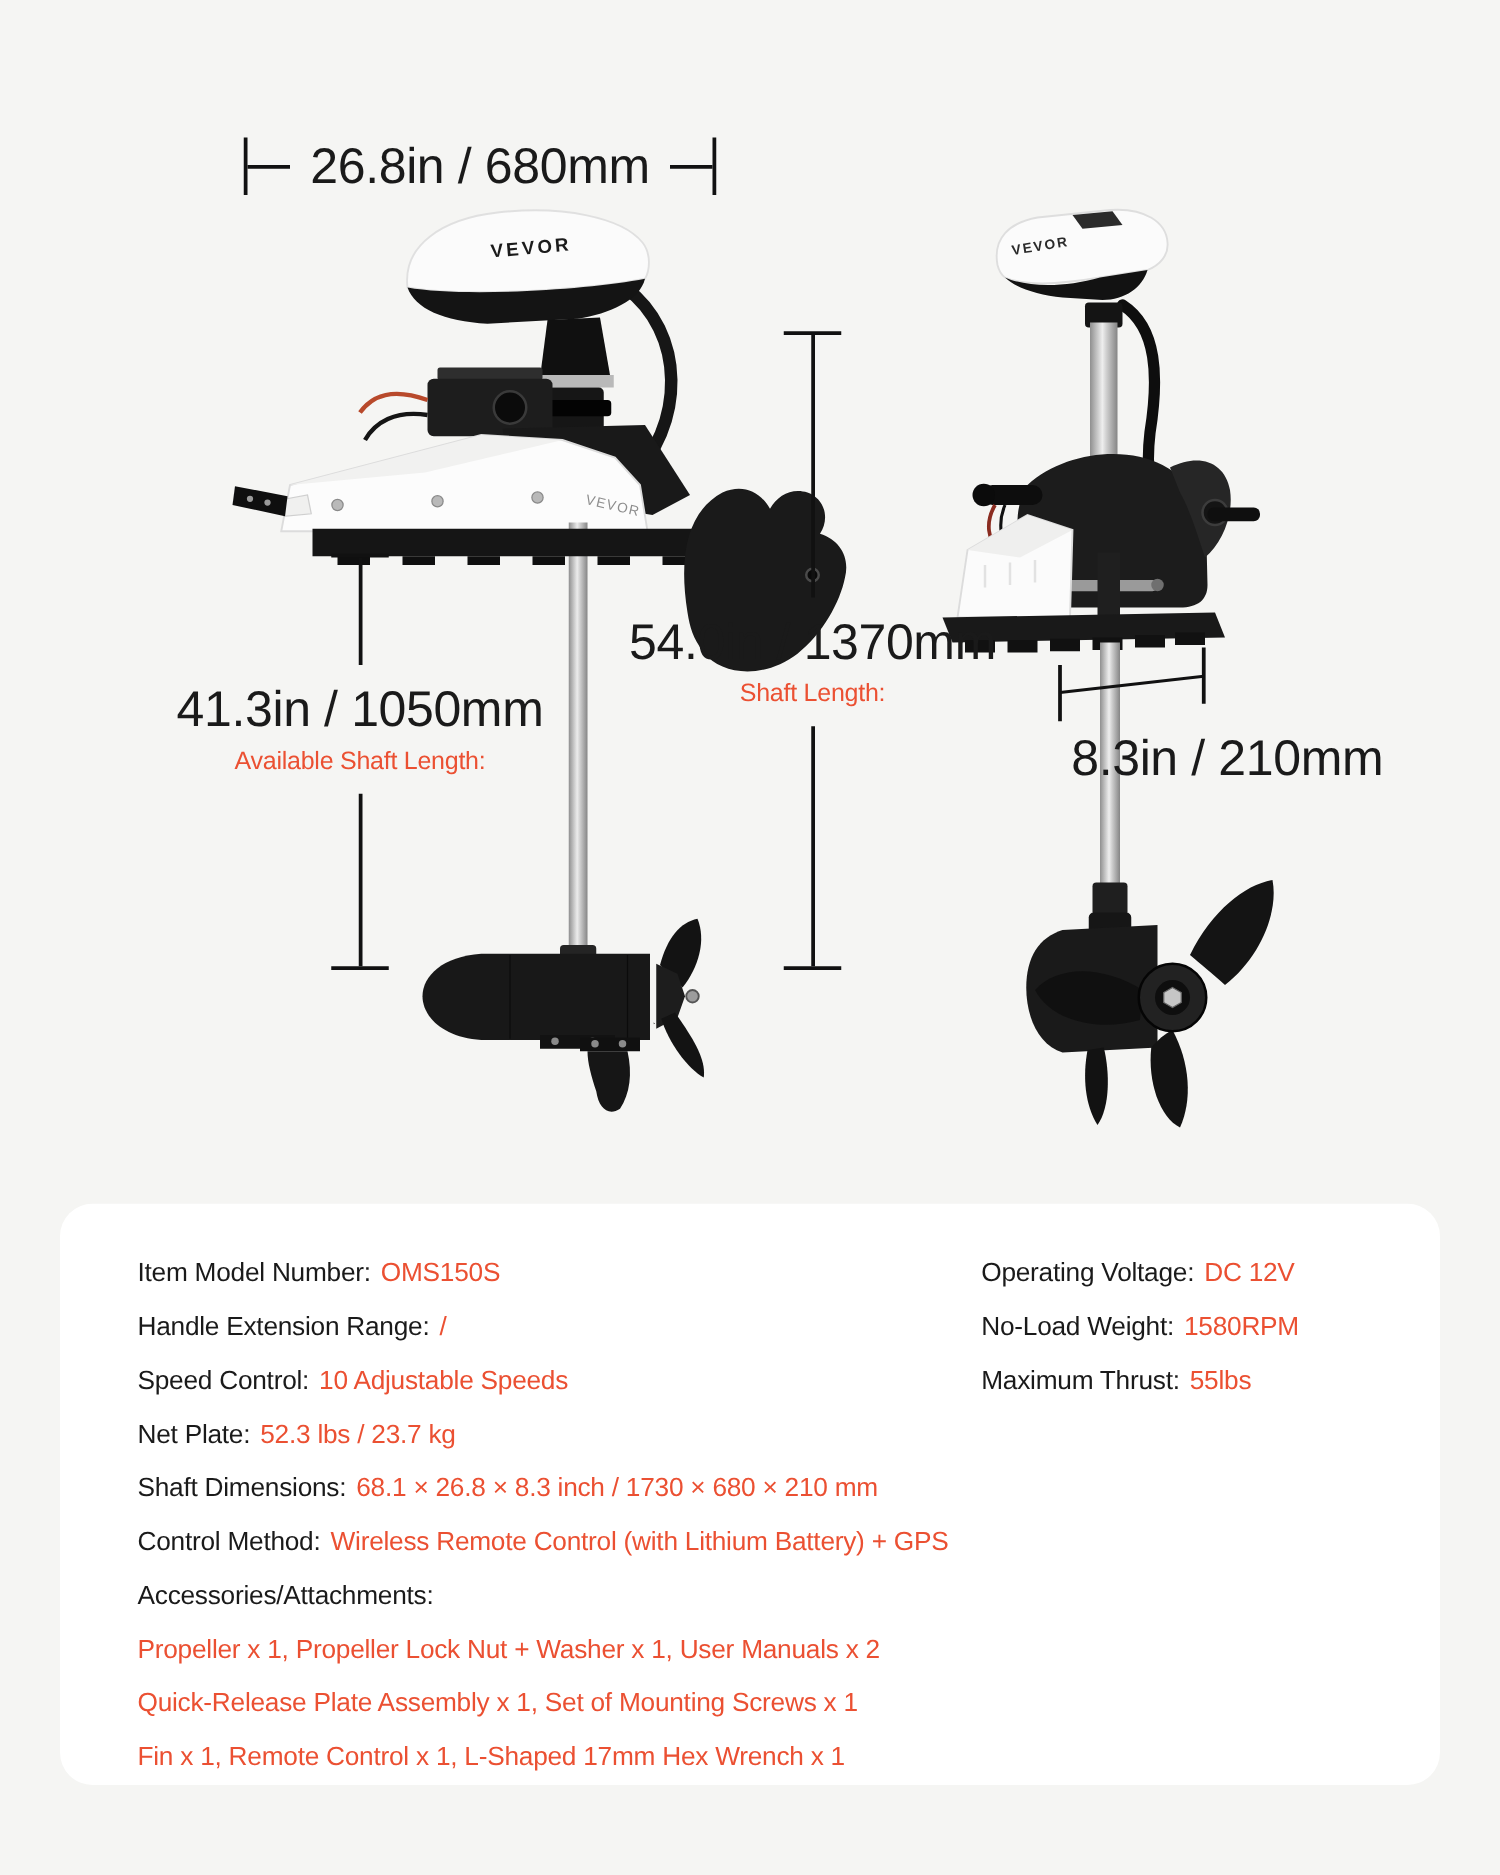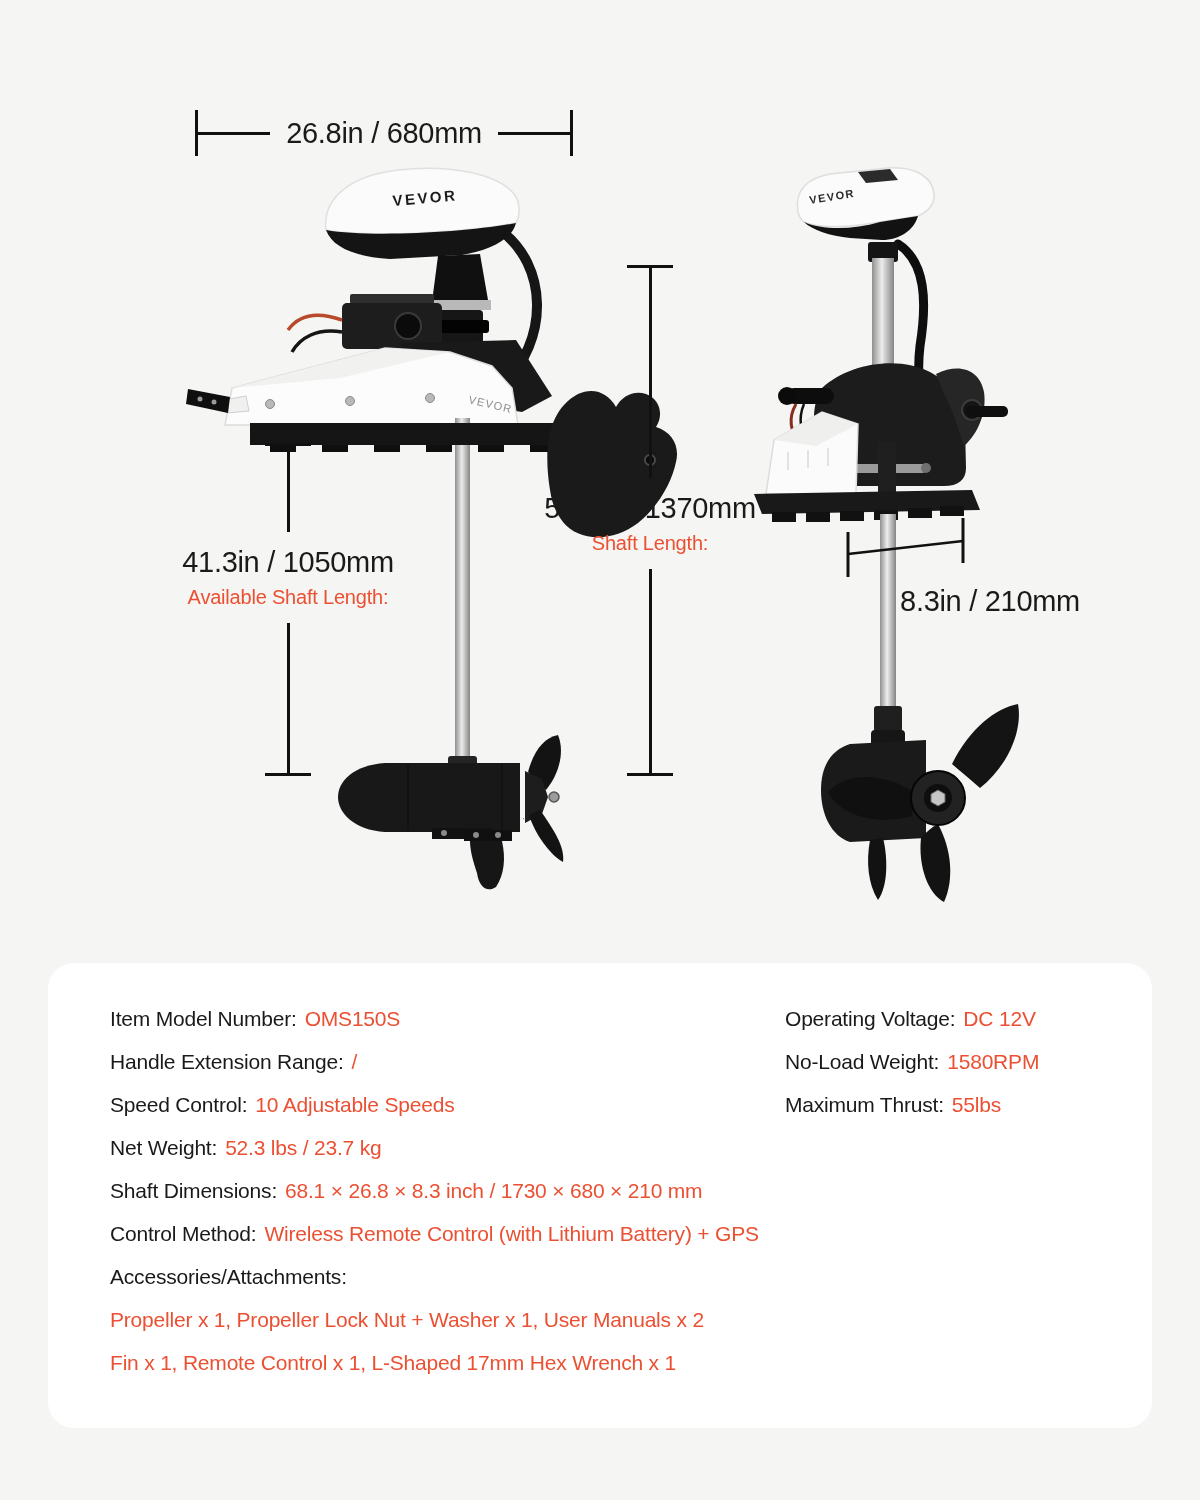--- a/index.html
+++ b/index.html
@@ -19,21 +19,21 @@
   .abs{position:absolute;}
 
   
   .dim-row{display:flex;align-items:center;}
   .dim-col{display:flex;flex-direction:column;align-items:center;}
   .vtick{width:3px;height:46px;background:var(--line);flex:none;}
   .htick{width:46px;height:3px;background:var(--line);flex:none;}
   .hseg{flex:1;height:3px;background:var(--line);}
   .vseg{width:3px;background:var(--line);flex:none;}
   .vseg.grow{flex:1;}
-  .dim-main{font-size:29px;color:var(--ink);white-space:nowrap;letter-spacing:-0.3px;}
+  .dim-main{font-size:40px;color:var(--ink);white-space:nowrap;letter-spacing:-0.3px;}
   .dim-row .dim-main{margin:0 16px;}
   .dim-sub{font-size:20px;color:var(--accent);white-space:nowrap;margin-top:7px;letter-spacing:-0.2px;}
   .dim-label-block{display:flex;flex-direction:column;align-items:center;padding:14px 0;}
 
   
   .panel{
     left:48px;top:963px;width:1104px;height:465px;
     background:#fff;border-radius:26px;
     box-sizing:border-box;
     padding:34px 0 0 62px;
@@ -262,21 +262,21 @@
     </div>
     <div class="vseg grow"></div>
     <div class="htick"></div>
   </div>
 
   <svg class="abs" style="left:830px;top:505px;" width="150" height="85" viewBox="0 0 150 85">
     <line x1="18" y1="27" x2="18" y2="72" stroke="#111" stroke-width="3"></line>
     <line x1="133" y1="13" x2="133" y2="58" stroke="#111" stroke-width="3"></line>
     <line x1="18" y1="49" x2="133" y2="36" stroke="#111" stroke-width="2.5"></line>
   </svg>
-  <div class="abs dim-main" style="left:880px;top:585px;width:220px;text-align:center;">8.3in / 210mm</div>
+  <div class="abs dim-main" style="left:857px;top:585px;width:220px;text-align:center;">8.3in / 210mm</div>
 
   <div class="abs panel">
 
     <div class="srow cols">
       <div class="cell-l">
         <span class="lbl">Item Model Number:</span><span class="val">OMS150S</span>
       </div>
       <div>
         <span class="lbl">Operating Voltage:</span><span class="val">DC 12V</span>
       </div>
@@ -294,33 +294,34 @@
     <div class="srow cols">
       <div class="cell-l">
         <span class="lbl">Speed Control:</span><span class="val">10 Adjustable Speeds</span>
       </div>
       <div>
         <span class="lbl">Maximum Thrust:</span><span class="val">55lbs</span>
       </div>
     </div>
 
     <div class="srow">
-      <span class="lbl">Net Weight:</span><span class="val">52.3 lbs / 23.7 kg</span>
+      <span class="lbl">Net Plate:</span><span class="val">52.3 lbs / 23.7 kg</span>
     </div>
 
     <div class="srow">
       <span class="lbl">Shaft Dimensions:</span><span class="val">68.1 × 26.8 × 8.3 inch / 1730 × 680 × 210 mm</span>
     </div>
 
     <div class="srow">
       <span class="lbl">Control Method:</span><span class="val">Wireless Remote Control (with Lithium Battery) + GPS</span>
     </div>
 
     <div class="srow">
       <span class="lbl">Accessories/Attachments:</span>
     </div>
 
     <div class="srow acc">Propeller x 1,   Propeller Lock Nut + Washer x 1,   User Manuals x 2</div>
+    <div class="srow acc">Quick-Release Plate Assembly x 1,   Set of Mounting Screws x 1</div>
     <div class="srow acc">Fin x 1,   Remote Control x 1,   L-Shaped 17mm Hex Wrench x 1</div>
 
   </div>
 
 </div>
 
 </body></html>

